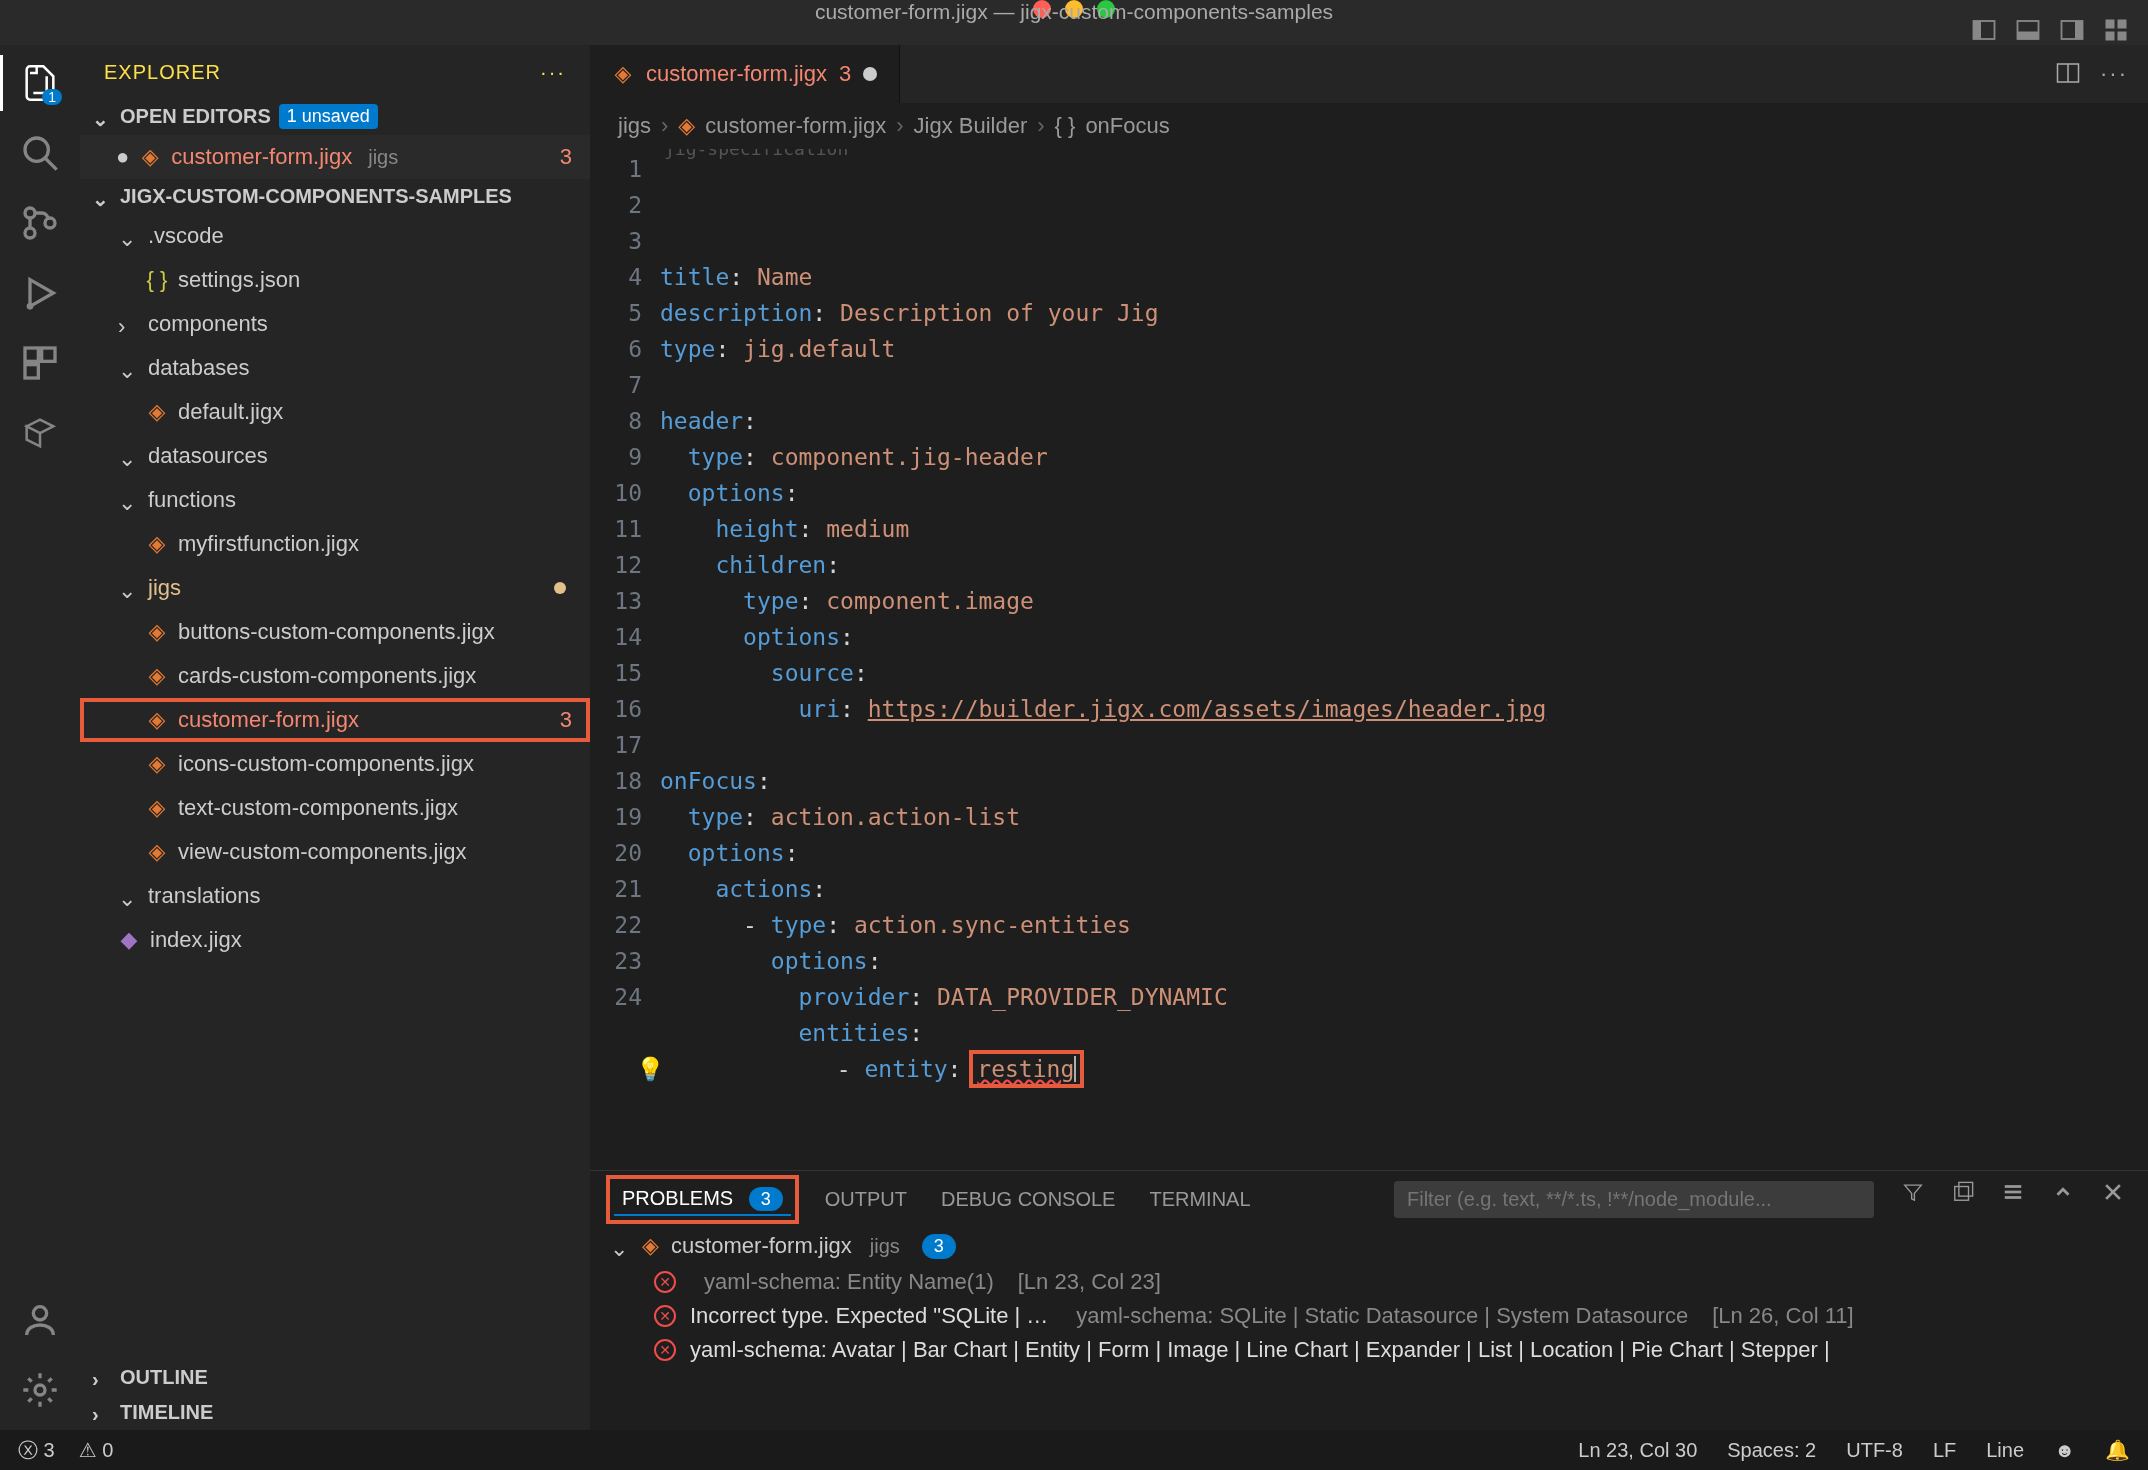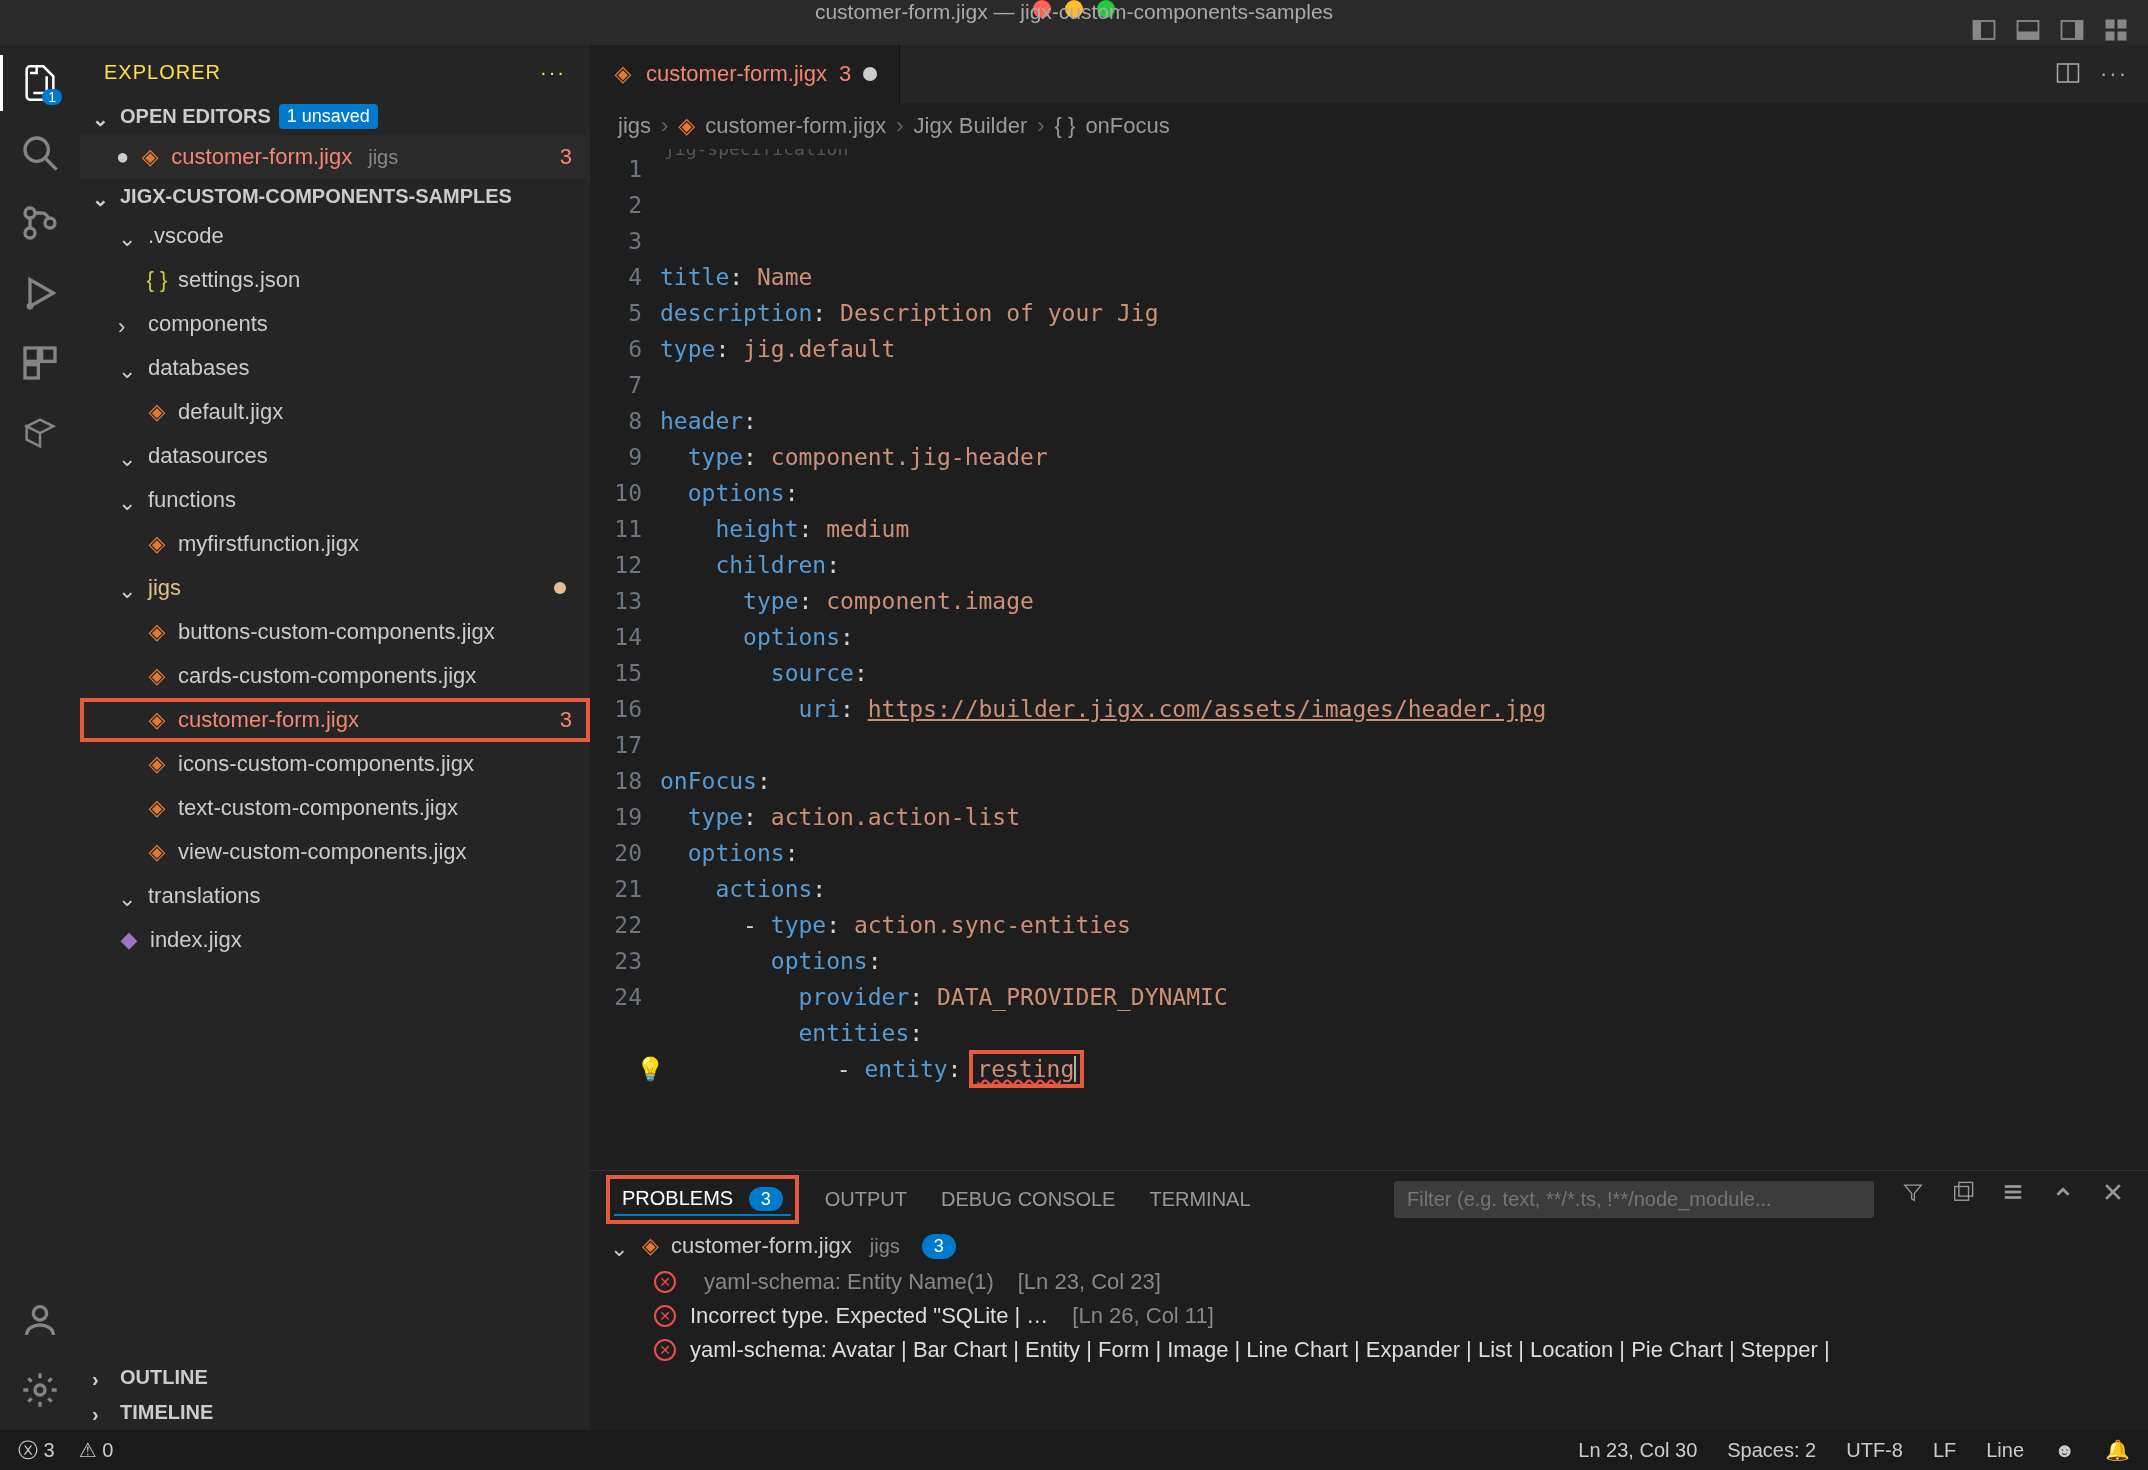--- a/index.html
+++ b/index.html
@@ -406,20 +406,21 @@
         </div>
         <div id="prob-items">
             <div class="prob-row">
               <span class="err-circ">✕</span>
               <span class="src">yaml-schema: Entity Name(1)</span>
               <span class="loc">[Ln 23, Col 23]</span>
             </div>
             <div class="prob-row">
               <span class="err-circ">✕</span>
               <span class="msg">Incorrect type. Expected "SQLite | …</span>
+              <span class="src">yaml-schema: SQLite | Static Datasource | System Datasource</span>
               <span class="loc">[Ln 26, Col 11]</span>
             </div>
             <div class="prob-row">
               <span class="err-circ">✕</span>
               <span class="msg">yaml-schema: Avatar | Bar Chart | Entity | Form | Image | Line Chart | Expander | List | Location | Pie Chart | Stepper |</span>
             </div>
           </div>
       </div>
     </div>
   </div>

